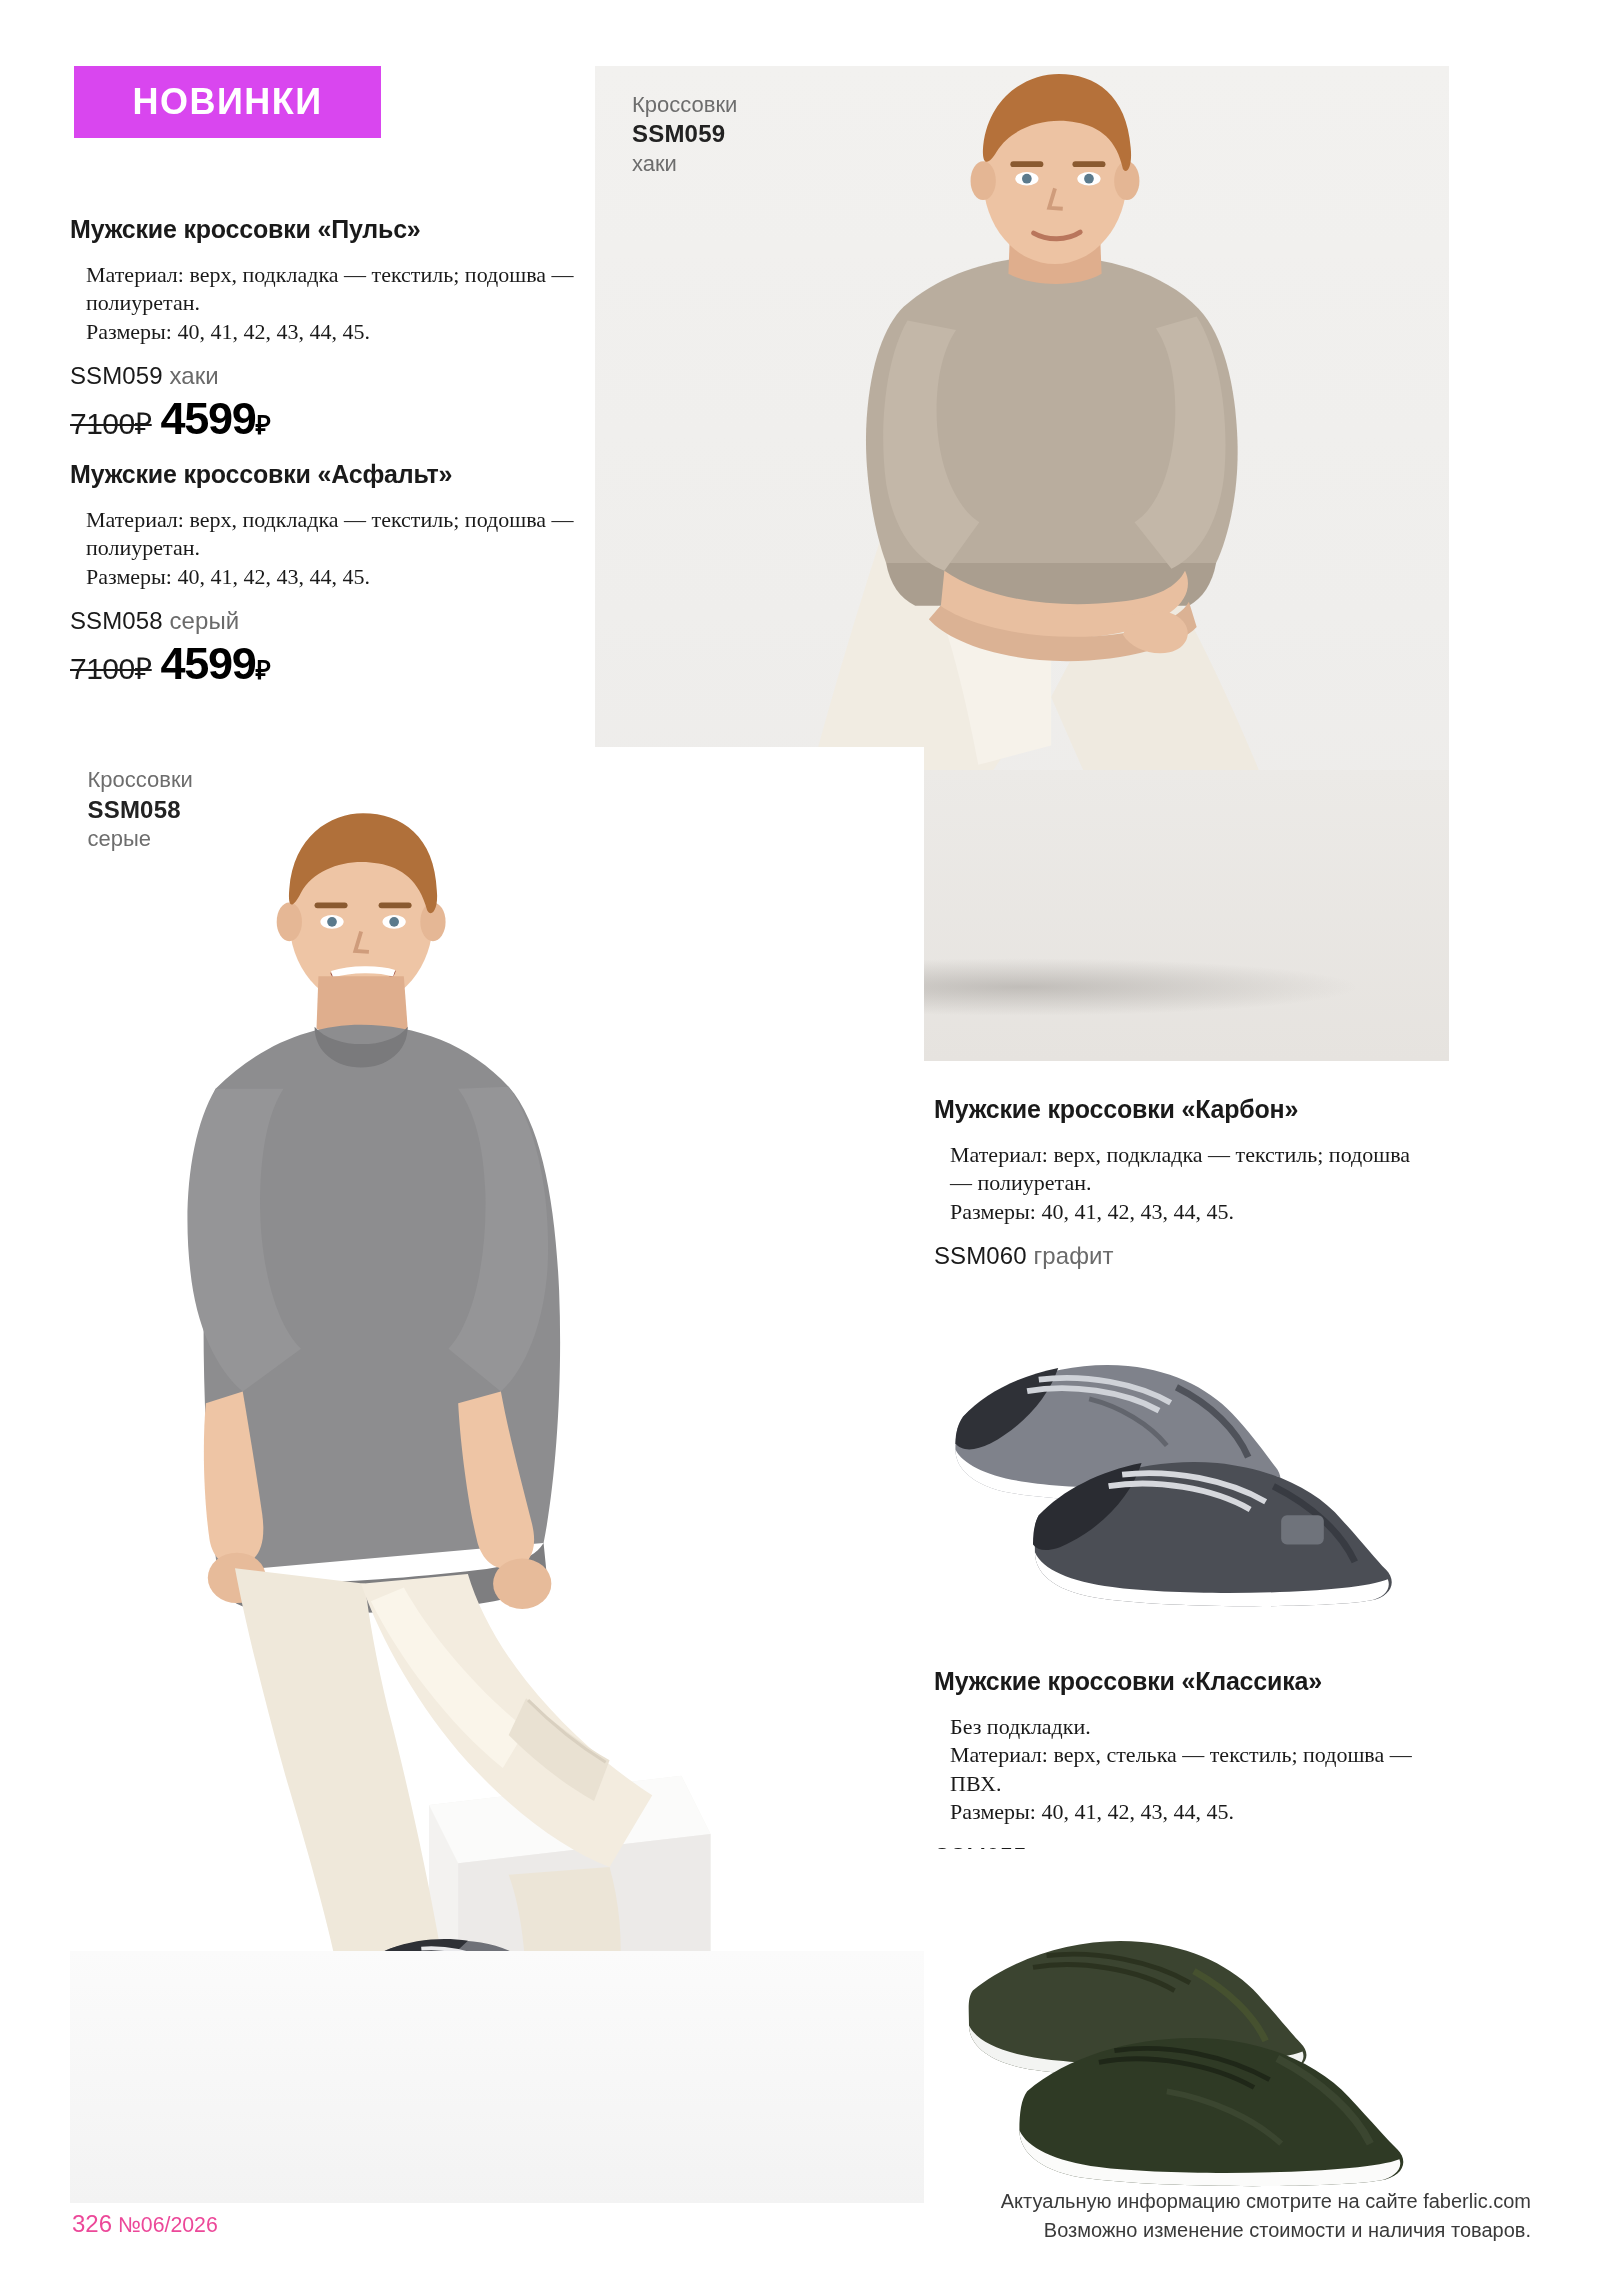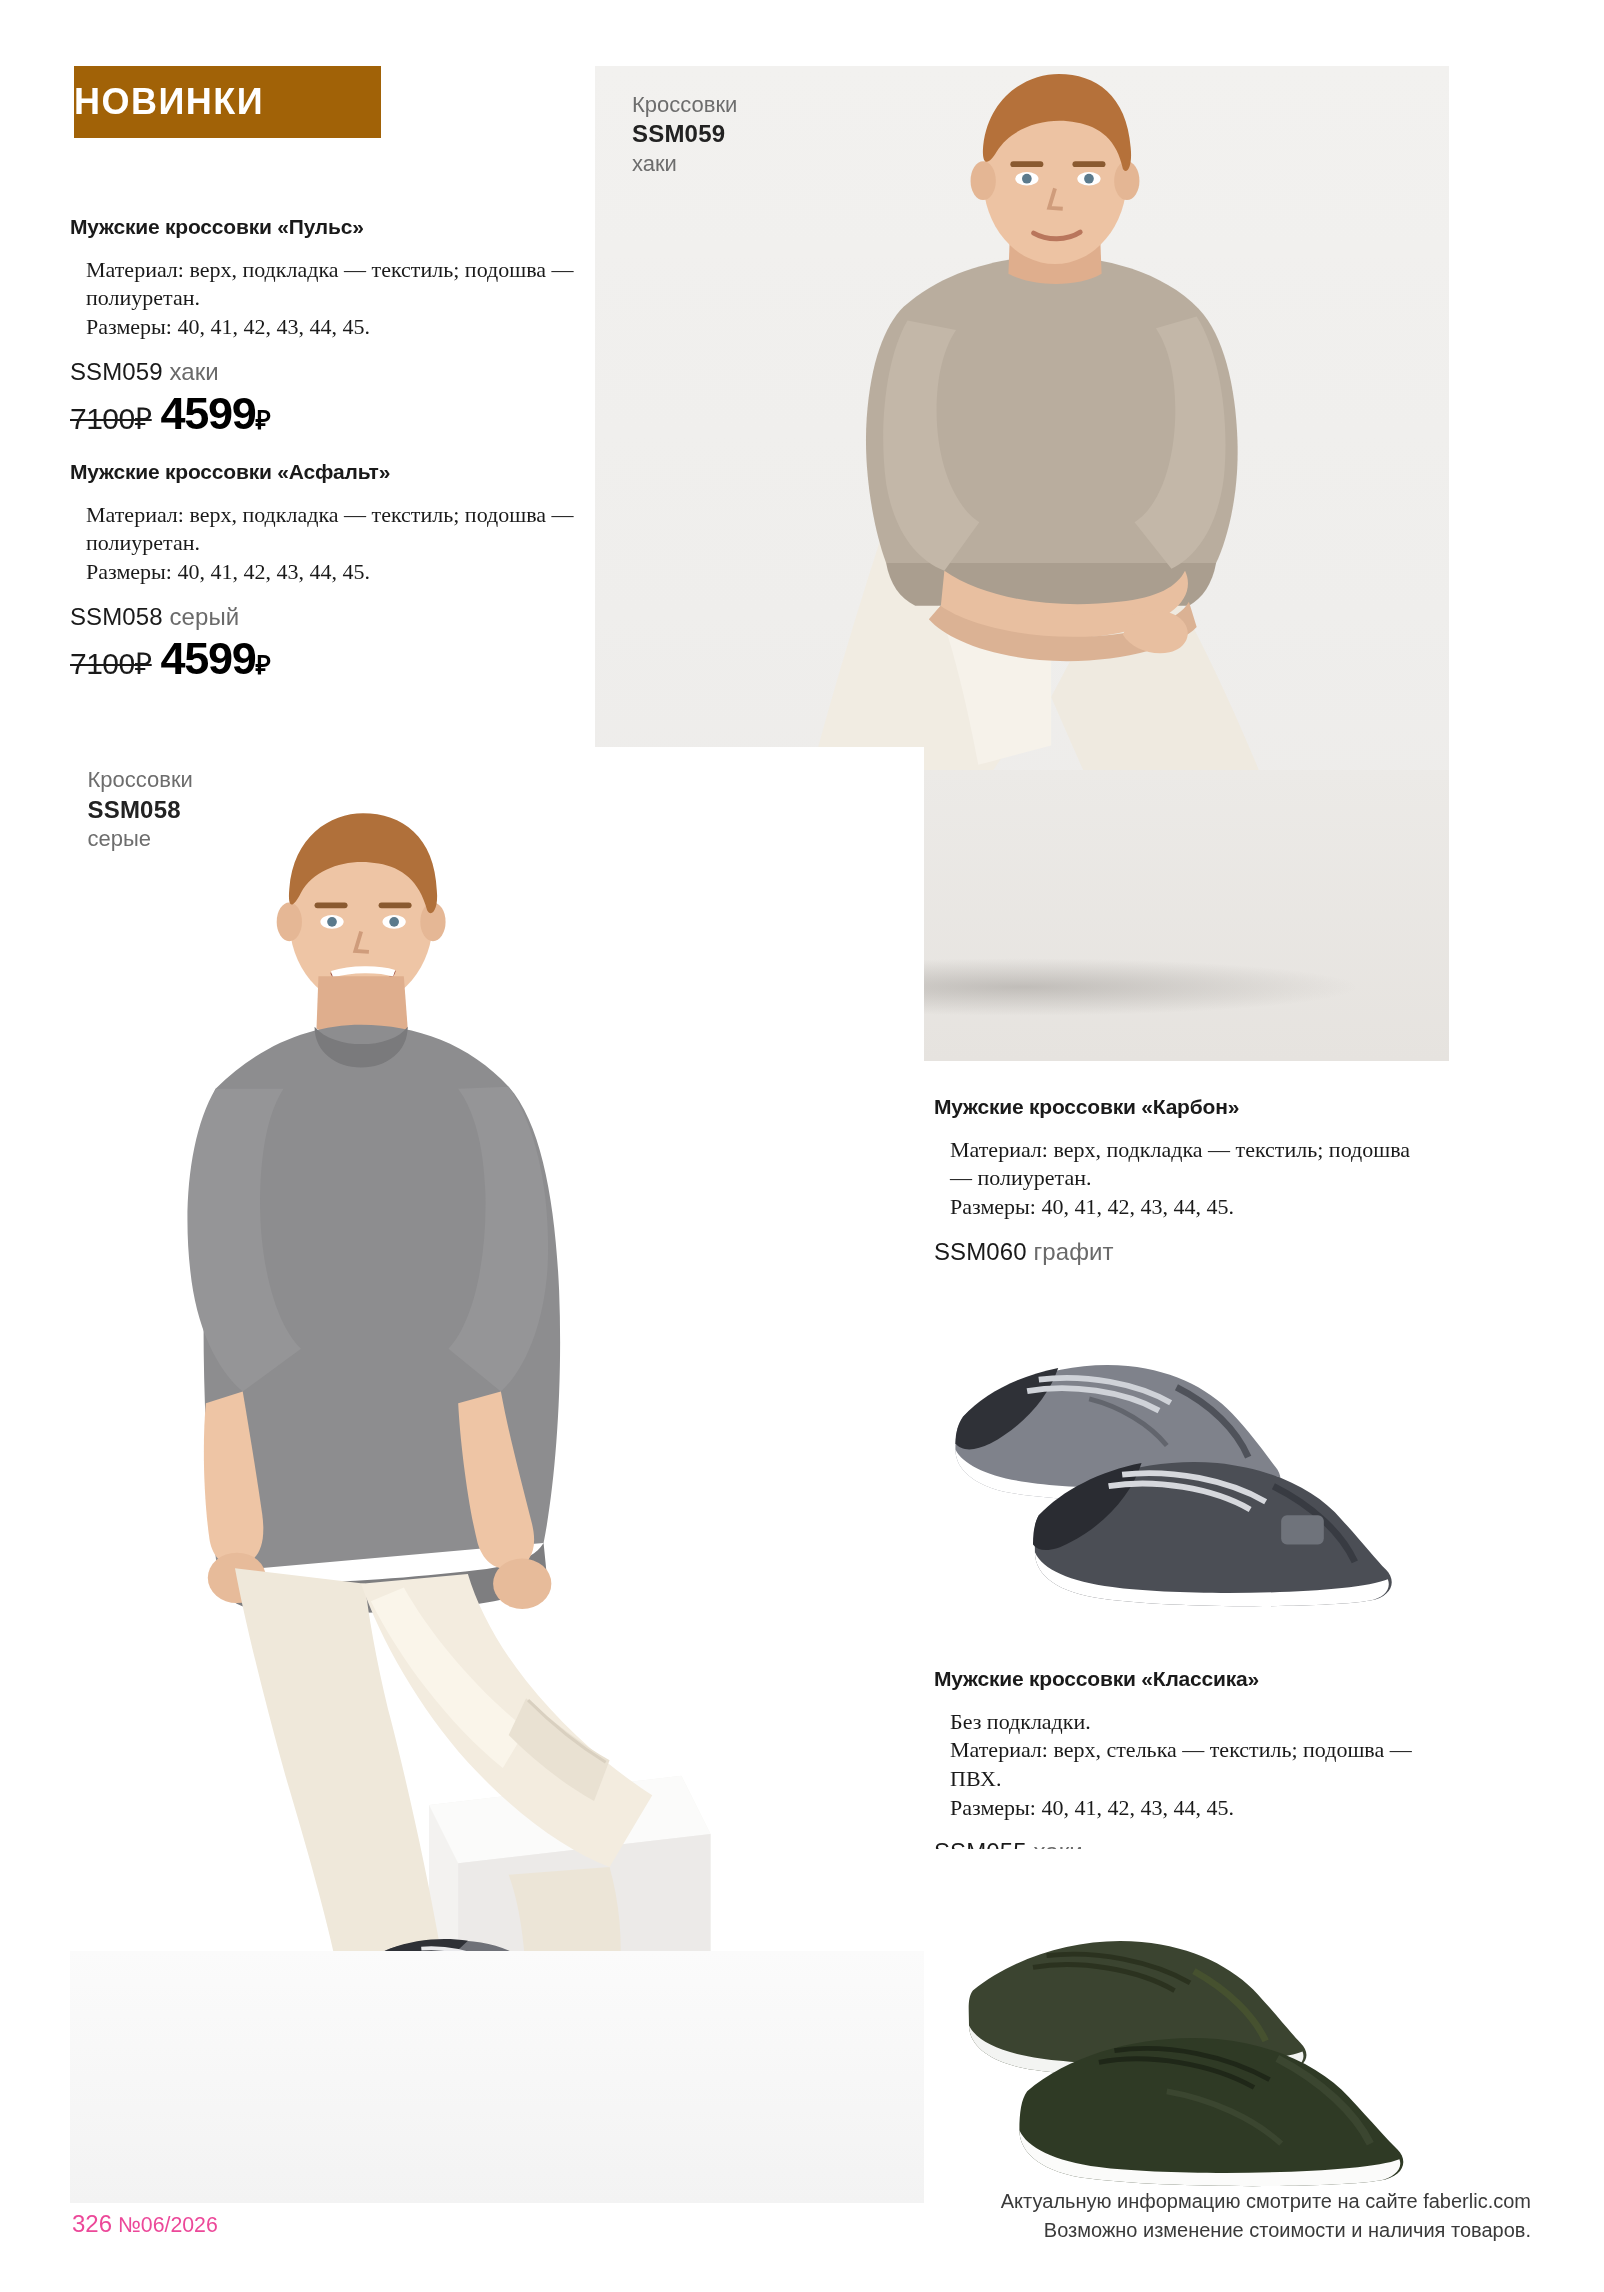--- a/index.html
+++ b/index.html
@@ -13,34 +13,34 @@
     position: relative;
     overflow: hidden;
   }
   .page { position: relative; width: 1605px; height: 2292px; }
 
   
   .badge {
     position: absolute;
     left: 74px; top: 66px;
     width: 307px; height: 72px;
-    background: #a16207;
-    display: flex; align-items: center; justify-content: flex-start;
+    background: #d946ef;
+    display: flex; align-items: center; justify-content: center;
   }
   .badge span {
     color: #ffffff;
     font-weight: bold;
     font-size: 36px;
     letter-spacing: 1.5px;
   }
 
   
   .prod-title {
     font-weight: bold;
-    font-size: 21px;
+    font-size: 25px;
     letter-spacing: -0.2px;
     margin: 0 0 2.9px 0;
     line-height: 1.18;
   }
   .prod-desc {
     font-size: 22px;
     line-height: 1.30;
     margin: 16px;
     color: #1a1a1a;
     font-family: Liberation Serif, serif;

